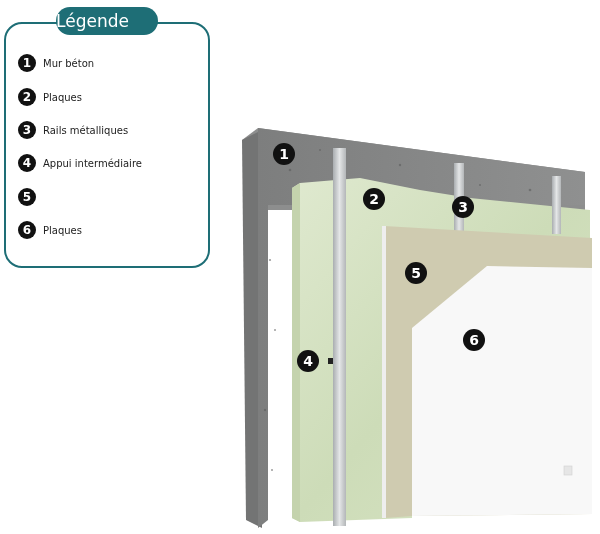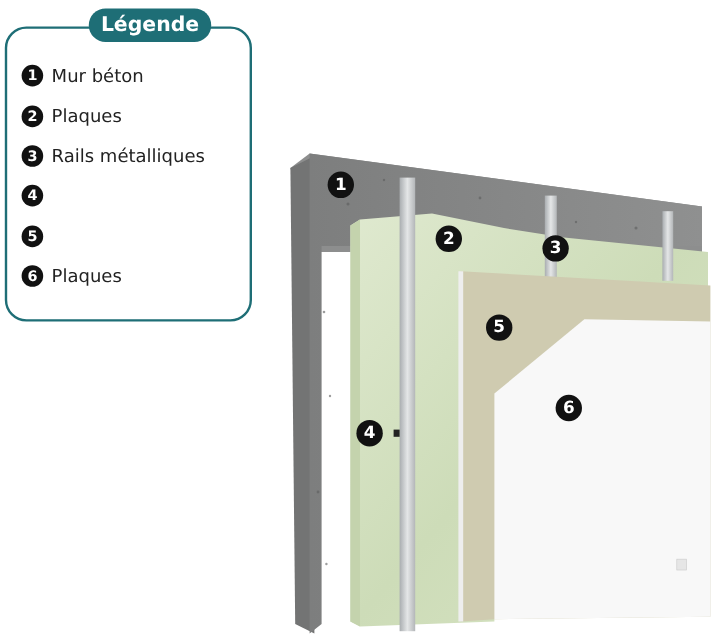--- a/index.html
+++ b/index.html
@@ -1,22 +1,22 @@
 <!DOCTYPE html>
 <html><head>
 <meta charset="utf-8">
 <style>
   html,body{margin:0;padding:0;}
   body{width:600px;height:534px;background:#ffffff;position:relative;overflow:hidden;font-family:"DejaVu Sans","Liberation Sans",sans-serif;}
   .legend-box{position:absolute;left:4px;top:22px;width:206px;height:246px;border:2px solid #1e6e76;border-radius:18px;box-sizing:border-box;background:#fff;}
-  .legend-title{position:absolute;left:74px;top:7px;width:102px;height:28px;background:#1e6e76;border-radius:14px;color:#fff;font-weight:bold;font-size:17px;line-height:28px;text-align:center;z-index:2;}
+  .legend-title{position:absolute;left:56px;top:7px;width:102px;height:28px;background:#1e6e76;border-radius:14px;color:#fff;font-weight:normal;font-size:17px;line-height:28px;z-index:2;}
   .legend-items{position:absolute;left:18px;top:52px;}
   .legend-item{position:absolute;left:0;height:22px;display:flex;align-items:center;white-space:nowrap;}
   .num{width:18px;height:18px;border-radius:50%;background:#111;color:#fff;font-weight:bold;font-size:12px;line-height:18px;text-align:center;flex:0 0 18px;}
-  .lbl{margin-left:7px;font-size:15px;color:#222;}
+  .lbl{margin-left:7px;font-size:10px;color:#222;}
   .diagram{position:absolute;left:0;top:0;width:600px;height:534px;}
   .marker{position:absolute;width:22px;height:22px;border-radius:50%;background:#111;color:#fff;font-weight:bold;font-size:14px;line-height:22px;text-align:center;}
 </style>
 </head>
 <body>
 
 <div class="legend-title">Légende</div>
 <div class="legend-box"></div>
 <div class="legend-items">
   <div class="legend-item" style="top:0px">
@@ -26,20 +26,21 @@
   <div class="legend-item" style="top:34px">
     <span class="num">2</span>
     <span class="lbl">Plaques</span>
   </div>
   <div class="legend-item" style="top:67px">
     <span class="num">3</span>
     <span class="lbl">Rails métalliques</span>
   </div>
   <div class="legend-item" style="top:100px">
     <span class="num">4</span>
+    <span class="lbl">Appui intermédiaire</span>
   </div>
   <div class="legend-item" style="top:134px">
     <span class="num">5</span>
   </div>
   <div class="legend-item" style="top:167px">
     <span class="num">6</span>
     <span class="lbl">Plaques</span>
   </div>
 </div>
 

